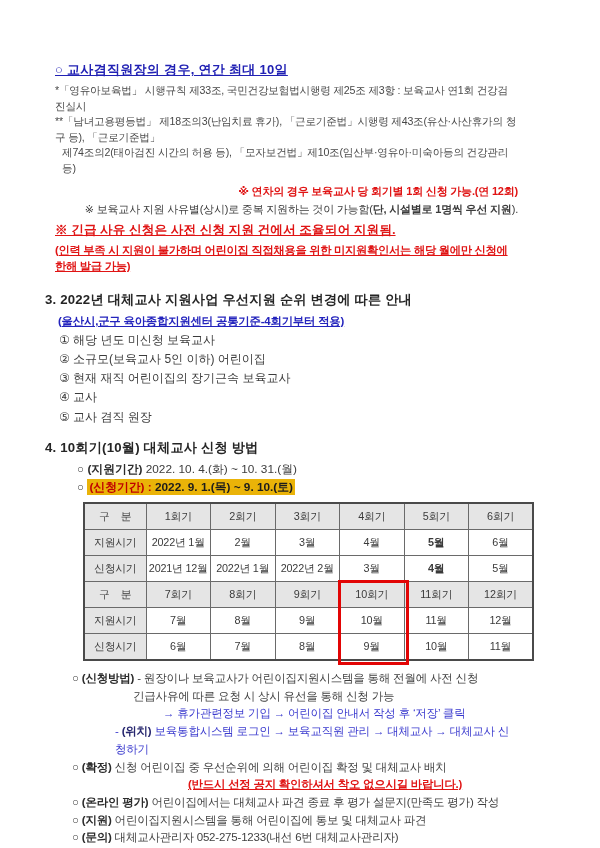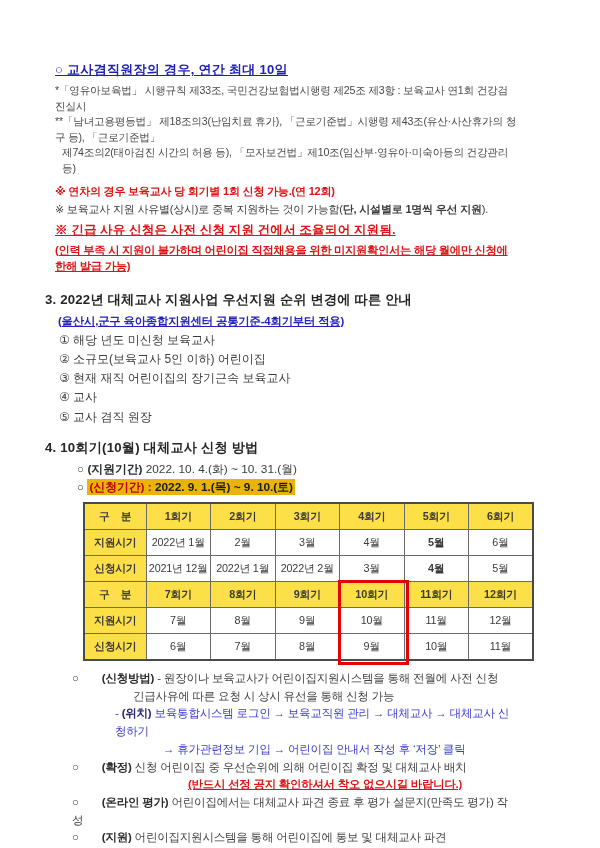--- a/index.html
+++ b/index.html
@@ -4,47 +4,47 @@
 <style>
   html,body{margin:0;padding:0;background:#ffffff;}
   body{width:600px;height:848px;font-family:"Liberation Sans","DejaVu Sans",sans-serif;color:#3c3c3c;}
   .page{position:relative;width:556px;height:848px;overflow:hidden;background:#ffffff;}
   .content{padding:62px 38px 0 55px;}
 
   .headline{color:#2121b4;font-weight:bold;font-size:13px;line-height:16px;text-decoration:underline;letter-spacing:.3px;}
   .refs{margin-top:5px;}
   .ref{font-size:10.6px;line-height:15.6px;color:#474747;letter-spacing:-.2px;}
   .ref.cont{padding-left:7px;}
-  .note{font-size:11px;line-height:16px;letter-spacing:-.2px;margin-top:2px;}
+  .note{font-size:11px;line-height:16px;letter-spacing:-.2px;margin-top:2px;text-align:right;}
   .note .b{font-weight:bold;}
   .red{color:#e01414;}
   .note-urgent{font-size:12.6px;line-height:18px;font-weight:bold;color:#e01414;text-decoration:underline;margin-top:4px;letter-spacing:.2px;font-family:Liberation Serif, serif;}
   .note-urgent2{font-size:11.3px;line-height:16px;font-weight:bold;color:#e01414;text-decoration:underline;margin-top:3px;letter-spacing:-.3px;}
 
   .sec-title{font-size:13.2px;font-weight:bold;color:#252525;margin:17px 0 0 -10px;line-height:18px;letter-spacing:.2px;}
   .sub-blue{color:#2323bd;font-weight:bold;font-size:11.4px;line-height:16px;text-decoration:underline;margin-top:4px;padding-left:3px;letter-spacing:-.2px;}
   .olist{margin-top:2px;}
   .olist .oitem{font-size:12px;line-height:19.3px;padding-left:4px;color:#3c3c3c;}
 
   .period-line{font-size:11.8px;line-height:17.5px;padding-left:22px;color:#3c3c3c;}
   .period-line .plabel{font-weight:bold;color:#2b2b2b;}
   .hl{background:#eab308;font-weight:bold;padding:1px 2px;}
   .hl .rlabel{color:#c00000;}
   .hl .pdates{color:#1c1c1c;}
 
   .table-wrap{position:relative;width:451px;margin:6px 0 0 28px;}
   table{border-collapse:collapse;table-layout:fixed;width:451px;font-size:10.8px;color:#3a3a3a;border:2px solid #4a4a4a;}
   td{border:1px solid #6a6a6a;text-align:center;height:25px;padding:0;white-space:pre;letter-spacing:-.2px;}
-  td.hdr{background:#fde047;font-weight:bold;}
+  td.hdr{background:#e5e5e5;font-weight:normal;}
   td.b{font-weight:bold;}
   .redbox{position:absolute;left:255px;top:78px;width:65px;height:79px;border:3px solid #e20505;pointer-events:none;}
 
   .proc{margin-top:9px;}
   .pline{font-size:11.5px;line-height:17.7px;padding-left:17px;color:#3f3f3f;letter-spacing:-.2px;}
-  .pline .blabel{font-weight:bold;color:#2b2b2b;margin-left:20px;}
+  .pline .blabel{font-weight:bold;color:#2b2b2b;}
   .pline.indent1{padding-left:78px;}
   .pline.loc{padding-left:60px;color:#3a3ace;}
   .pline.loc .loclabel{font-weight:bold;color:#26266e;}
   .pline.loc2{padding-left:108px;color:#3a3ace;}
   .pline .redb{color:#e01414;font-weight:bold;}
   .pline .reddate{color:#e01414;font-weight:bold;font-size:12.6px;}
   .pline .navyb{color:#252530;font-weight:bold;}
   .pline.warning{padding-left:133px;color:#e01414;font-weight:bold;text-decoration:underline;font-size:11.4px;}
 </style>
 </head>
@@ -156,26 +156,26 @@
       <div class="redbox"></div>
     </div>
 
     <div class="proc">
       <div class="pline">
         <span>○</span>
         <span class="blabel">(신청방법)</span>
         <span>- 원장이나 보육교사가 어린이집지원시스템을 통해 전월에 사전 신청</span>
       </div>
       <div class="pline indent1">긴급사유에 따른 요청 시 상시 유선을 통해 신청 가능</div>
+      <div class="pline loc2">→ 휴가관련정보 기입 → 어린이집 안내서 작성 후 ‘저장’ 클릭</div>
       <div class="pline loc">
         <span>-</span>
         <span class="loclabel">(위치)</span>
         <span>보육통합시스템 로그인 → 보육교직원 관리 → 대체교사 → 대체교사 신청하기</span>
       </div>
-      <div class="pline loc2">→ 휴가관련정보 기입 → 어린이집 안내서 작성 후 ‘저장’ 클릭</div>
       <div class="pline">
         <span>○</span>
         <span class="blabel">(확정)</span>
         <span>신청 어린이집 중 우선순위에 의해 어린이집 확정 및 대체교사 배치</span>
       </div>
       <div class="pline warning">(반드시 선정 공지 확인하셔서 착오 없으시길 바랍니다.)</div>
       <div class="pline">
         <span>○</span>
         <span class="blabel">(온라인 평가)</span>
         <span>어린이집에서는 대체교사 파견 종료 후 평가 설문지(만족도 평가) 작성</span>

